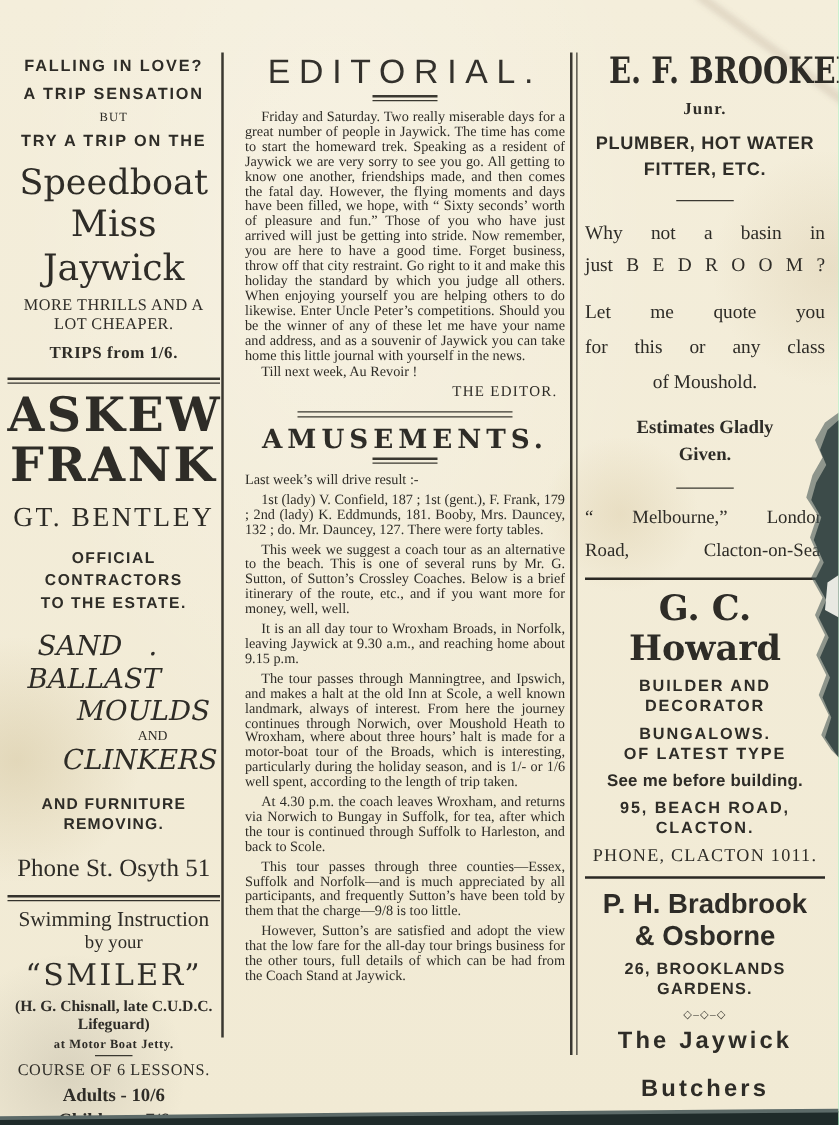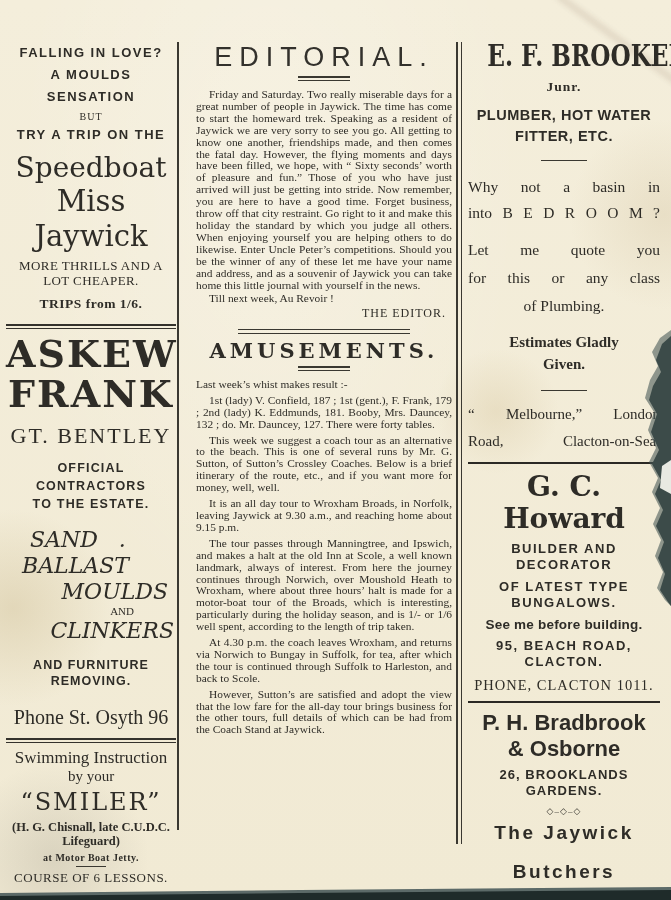--- a/index.html
+++ b/index.html
@@ -102,21 +102,21 @@
   <div class="paper">
     <div class="crease"></div>
 
     <div class="vrule rule-left"></div>
     <div class="vrule rule-mid-a"></div>
     <div class="vrule rule-mid-b"></div>
 
     <div class="col-left">
       <section>
         <div class="sb-s1">FALLING IN LOVE?</div>
-        <div class="sb-s1">A MOULDS SENSATION</div>
+        <div class="sb-s1">A TRIP SENSATION</div>
         <div class="sb-but">BUT</div>
         <div class="sb-s1">TRY A TRIP ON THE</div>
         <div class="sb-name1">Speedboat</div>
         <div class="sb-name2">Miss Jaywick</div>
         <div class="sb-tag">MORE THRILLS AND A</div>
         <div class="sb-tag" style="margin-top:0;">LOT CHEAPER.</div>
         <div class="sb-price">TRIPS from 1/6.</div>
       </section>
 
       <div class="hr2" style="margin-top:12px;"></div>
@@ -132,21 +132,21 @@
         </div>
         <div class="ak-items">
           <div class="ak-item al pl1">SAND   .</div>
           <div class="ak-item al pl2">BALLAST</div>
           <div class="ak-item ar pr1">MOULDS</div>
           <div class="ak-item ak-and">AND</div>
           <div class="ak-item ar pr2">CLINKERS</div>
         </div>
         <div class="ak-extra">AND FURNITURE</div>
         <div class="ak-extra" style="margin-top:0;">REMOVING.</div>
-        <div class="ak-phone">Phone St. Osyth 96</div>
+        <div class="ak-phone">Phone St. Osyth 51</div>
       </section>
 
       <div class="hr2" style="margin-top:9px;"></div>
 
       <section>
         <div class="sm-l1">Swimming Instruction</div>
         <div class="sm-l2">by your</div>
         <div class="sm-name">“SMILER”</div>
         <div class="sm-cred">(H. G. Chisnall, late C.U.D.C.</div>
         <div class="sm-cred">Lifeguard)</div>
@@ -163,65 +163,66 @@
 
     <div class="col-mid">
       <h1 class="ed-title">EDITORIAL.</h1>
       <div class="title-rule"></div>
       <p class="body-p">Friday and Saturday.   Two really miserable days for a great number of people in Jaywick. The time has come to start the homeward trek. Speaking as a resident of Jaywick we are very sorry to see you go.   All getting to know one another, friendships made, and then comes the fatal day.   However, the flying moments and days have been filled, we hope, with “ Sixty seconds’ worth of pleasure and fun.”   Those of you who have just arrived will just be getting into stride.   Now remember, you are here to have a good time.   Forget business, throw off that city restraint.   Go right to it and make this holiday the standard by which you judge all others.   When enjoying yourself you are helping others to do likewise.   Enter Uncle Peter’s competitions.   Should you be the winner of any of these let me have your name and address, and as a souvenir of Jaywick you can take home this little journal with yourself in the news.</p>
       <p class="farewell">Till next week, Au Revoir !</p>
       <p class="signoff">THE EDITOR.</p>
       <div class="section-rule"></div>
       <h2 class="am-title">AMUSEMENTS.</h2>
       <div class="title-rule"></div>
-      <p class="body-p amuse no-indent">Last week’s whist makes result :-</p>
+      <p class="body-p amuse no-indent">Last week’s will drive result :-</p>
       <p class="body-p amuse">1st (lady) V. Confield, 187 ;  1st (gent.), F. Frank, 179 ;  2nd (lady) K. Eddmunds, 181. Booby, Mrs. Dauncey, 132 ;  do. Mr. Dauncey, 127.   There were forty tables.</p>
       <p class="body-p amuse">This week we suggest a coach tour as an alternative to the beach.  This is one of several runs by Mr. G. Sutton, of Sutton’s Crossley Coaches. Below is a brief itinerary of the route, etc., and if you want more for money, well, well.</p>
       <p class="body-p amuse">It is an all day tour to Wroxham Broads, in Norfolk, leaving Jaywick at 9.30 a.m., and reaching home about 9.15 p.m.</p>
       <p class="body-p amuse">The tour passes through Manningtree, and Ipswich, and makes a halt at the old Inn at Scole, a well known landmark, always of interest.  From here the journey continues through Norwich, over Moushold Heath to Wroxham, where about three hours’ halt is made for a motor-boat tour of the Broads, which is interesting, particularly during the holiday season, and is 1/- or 1/6 well spent, according to the length of trip taken.</p>
       <p class="body-p amuse">At 4.30 p.m. the coach leaves Wroxham, and returns via Norwich to Bungay in Suffolk, for tea, after which the tour is continued through Suffolk to Harleston, and back to Scole.</p>
+      <p class="body-p amuse">This tour passes through three counties—Essex, Suffolk and Norfolk—and is much appreciated by all participants, and frequently Sutton’s have been told by them that the charge—9/8 is too little.</p>
       <p class="body-p amuse">However, Sutton’s are satisfied and adopt the view that the low fare for the all-day tour brings business for the other tours, full details of which can be had from the Coach Stand at Jaywick.</p>
     </div>
 
     <div class="col-right">
       <section>
         <div class="br-name">E. F. BROOKER</div>
         <div class="br-junr">Junr.</div>
         <div class="br-trade">PLUMBER, HOT WATER</div>
         <div class="br-trade" style="margin-top:0;">FITTER, ETC.</div>
         <div class="divider"></div>
         <div class="br-basin">
           <div class="jline">Why not a basin in</div>
-          <div class="jline">into B E D R O O M ?</div>
+          <div class="jline">just B E D R O O M ?</div>
         </div>
         <div class="br-quote">
           <div class="jline">Let me quote you</div>
           <div class="jline">for this or any class</div>
-          <div class="jline center-line">of Plumbing.</div>
+          <div class="jline center-line">of Moushold.</div>
         </div>
         <div class="br-est">Estimates Gladly</div>
         <div class="br-est" style="margin-top:0;">Given.</div>
         <div class="divider" style="margin:15px auto 10px;"></div>
         <div class="br-addr">
           <div class="jline">“ Melbourne,” London</div>
           <div class="jline">Road, Clacton-on-Sea.</div>
         </div>
       </section>
 
       <div class="hrfat"></div>
 
       <section>
         <div class="hw-name">G. C. Howard</div>
         <div class="hw-g">
           <div class="hw-line">BUILDER   AND</div>
           <div class="hw-line">DECORATOR</div>
         </div>
         <div class="hw-g">
+          <div class="hw-line">BUNGALOWS.</div>
           <div class="hw-line">OF LATEST TYPE</div>
-          <div class="hw-line">BUNGALOWS.</div>
         </div>
         <div class="hw-see">See me before building.</div>
         <div class="hw-g">
           <div class="hw-line">95, BEACH ROAD,</div>
           <div class="hw-line">CLACTON.</div>
         </div>
         <div class="hw-phone">PHONE, CLACTON 1011.</div>
       </section>
 
       <div class="hrfat"></div>

